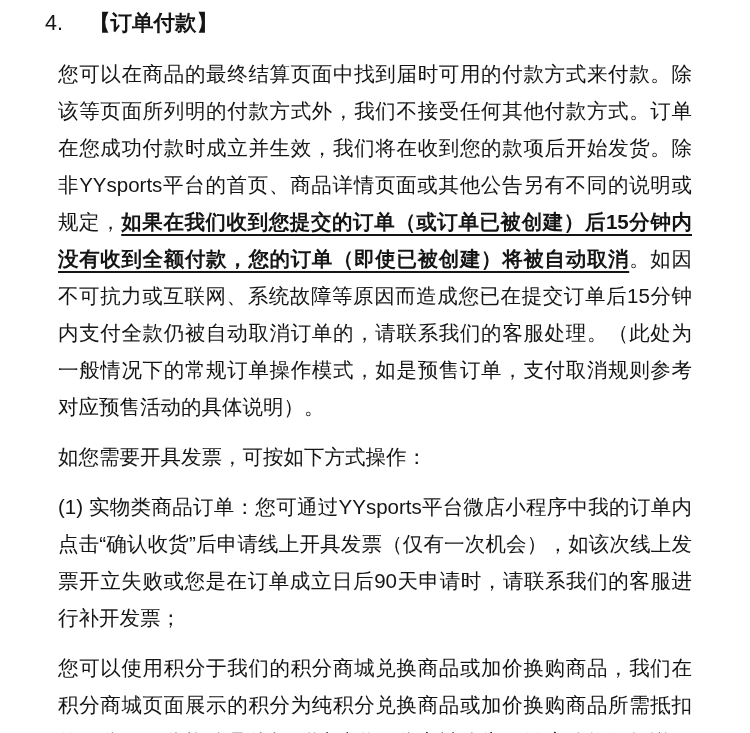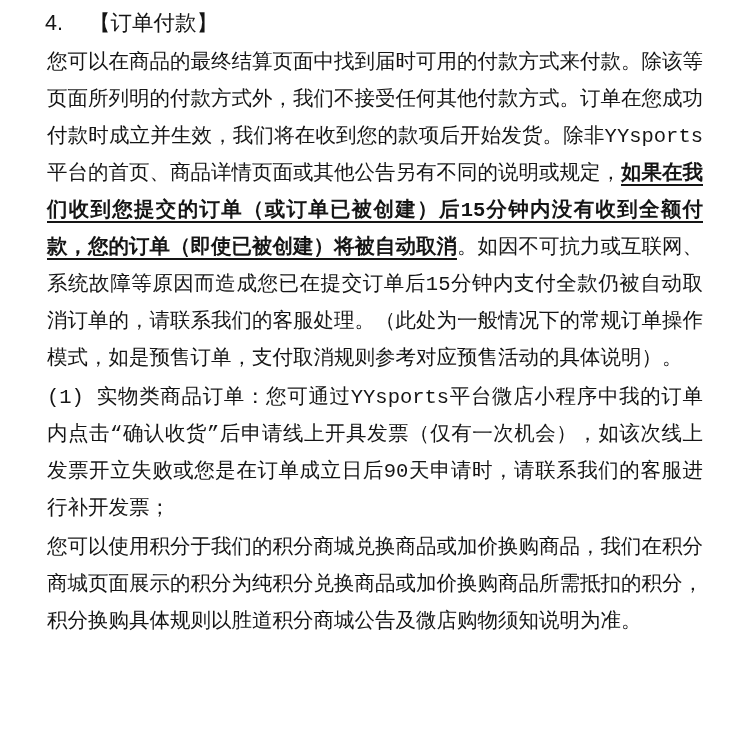--- a/index.html
+++ b/index.html
@@ -24,38 +24,38 @@
     font-size: 21.5px;
     line-height: 37px;
     text-align: left;
   }
   .sec-num {
     display: inline-block;
     min-width: 44px;
     font-weight: 400;
   }
   .sec-title {
-    font-weight: 400;
+    font-weight: 700;
   }
   .para {
-    margin: 2px;
+    margin: 13px;
     text-align: justify;
-    font-family: Liberation Mono, monospace;
   }
   .run-normal {
     font-weight: 400;
   }
   .run-bold-underline {
     font-weight: 700;
     text-decoration: underline;
     text-decoration-thickness: 2px;
     text-underline-offset: 5px;
   }
 </style>
 </head>
 <body>
 
 <div class="doc">
     <div class="sec-heading"><span class="sec-num">4.</span><span class="sec-title">【订单付款】</span></div>
     <p class="para"><span class="run-normal">您可以在商品的最终结算页面中找到届时可用的付款方式来付款。除该等页面所列明的付款方式外，我们不接受任何其他付款方式。订单在您成功付款时成立并生效，我们将在收到您的款项后开始发货。除非YYsports平台的首页、商品详情页面或其他公告另有不同的说明或规定，</span><span class="run-bold-underline">如果在我们收到您提交的订单（或订单已被创建）后15分钟内没有收到全额付款，您的订单（即使已被创建）将被自动取消</span><span class="run-normal">。如因不可抗力或互联网、系统故障等原因而造成您已在提交订单后15分钟内支付全款仍被自动取消订单的，请联系我们的客服处理。（此处为一般情况下的常规订单操作模式，如是预售订单，支付取消规则参考对应预售活动的具体说明）。</span></p>
+    <p class="para"><span class="run-normal">如您需要开具发票，可按如下方式操作：</span></p>
     <p class="para"><span class="run-normal">(1) 实物类商品订单：您可通过YYsports平台微店小程序中我的订单内点击“确认收货”后申请线上开具发票（仅有一次机会），如该次线上发票开立失败或您是在订单成立日后90天申请时，请联系我们的客服进行补开发票；</span></p>
     <p class="para"><span class="run-normal">您可以使用积分于我们的积分商城兑换商品或加价换购商品，我们在积分商城页面展示的积分为纯积分兑换商品或加价换购商品所需抵扣的积分，积分换购具体规则以胜道积分商城公告及微店购物须知说明为准。</span></p>
   </div>
 
 </body></html>

